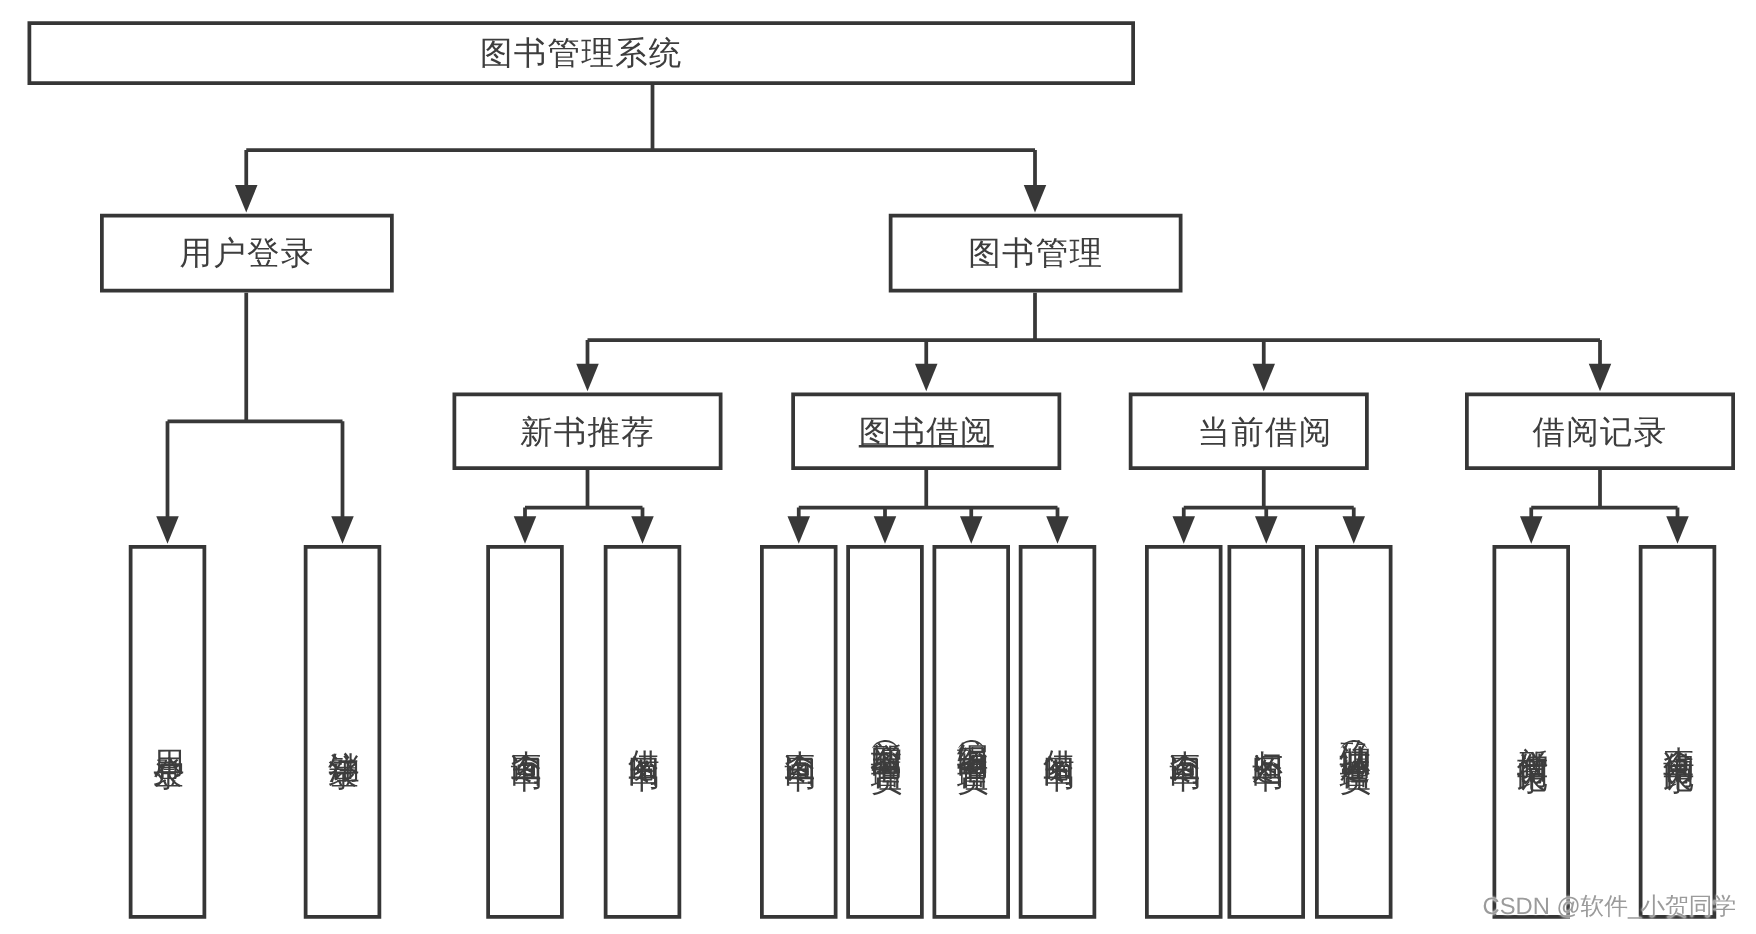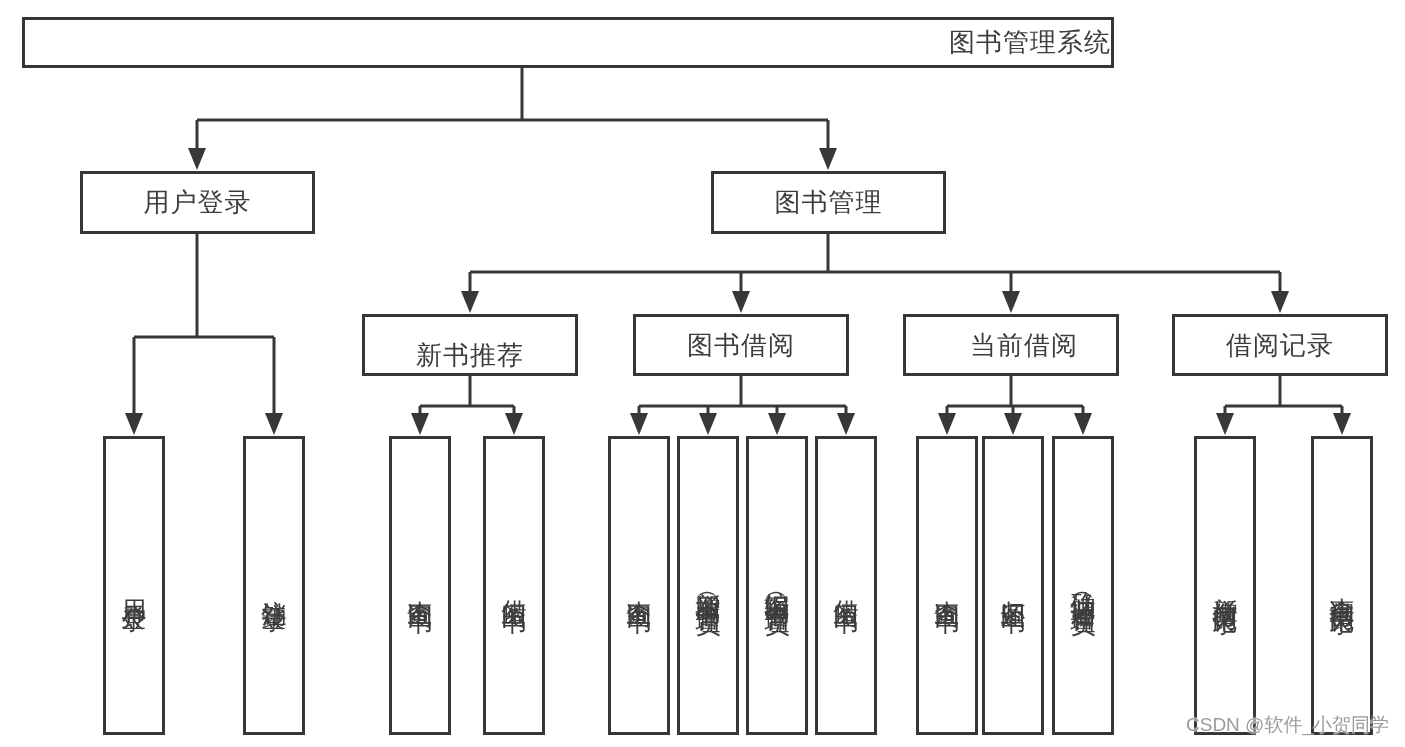--- a/index.html
+++ b/index.html
@@ -108,38 +108,38 @@
       <polygon points="1083,435 1074,413 1092,413"></polygon>
     </g>
 
     <g>
       <path d="M1280,376 V406 M1225,406 H1342 M1225,406 V414 M1342,406 V414"></path>
       <polygon points="1225,435 1216,413 1234,413"></polygon>
       <polygon points="1342,435 1333,413 1351,413"></polygon>
     </g>
   </svg>
 
-  <div class="box hbox" style="left:22px; top:17px; width:1092px; height:51px;justify-content:flex-end;">
+  <div class="box hbox" style="left:22px; top:17px; width:886px; height:51px;">
     <span>图书管理系统</span>
   </div>
 
   <div class="box hbox" style="left:80px; top:171px; width:235px; height:63px;">
     <span>用户登录</span>
   </div>
   <div class="box hbox" style="left:711px; top:171px; width:235px; height:63px;text-align:center;">
     <span>图书管理</span>
   </div>
 
-  <div class="box hbox" style="left:362px; top:314px; width:216px; height:62px;align-items:flex-end;">
+  <div class="box hbox" style="left:362px; top:314px; width:216px; height:62px;">
     <span>新书推荐</span>
   </div>
-  <div class="box hbox" style="left:633px; top:314px; width:216px; height:62px;">
+  <div class="box hbox" style="left:633px; top:314px; width:216px; height:62px;text-decoration:underline;">
     <span>图书借阅</span>
   </div>
-  <div class="box hbox" style="left:903px; top:314px; width:216px; height:62px;padding-left:26px;">
+  <div class="box hbox" style="left:903px; top:314px; width:192px; height:62px;padding-left:26px;">
     <span>当前借阅</span>
   </div>
   <div class="box hbox" style="left:1172px; top:314px; width:216px; height:62px;">
     <span>借阅记录</span>
   </div>
 
   <div class="box vbox" style="left:103px; top:436px; width:62px; height:299px;">
     <span>用户登录</span>
   </div>
   <div class="box vbox" style="left:243px; top:436px; width:62px; height:299px;">

